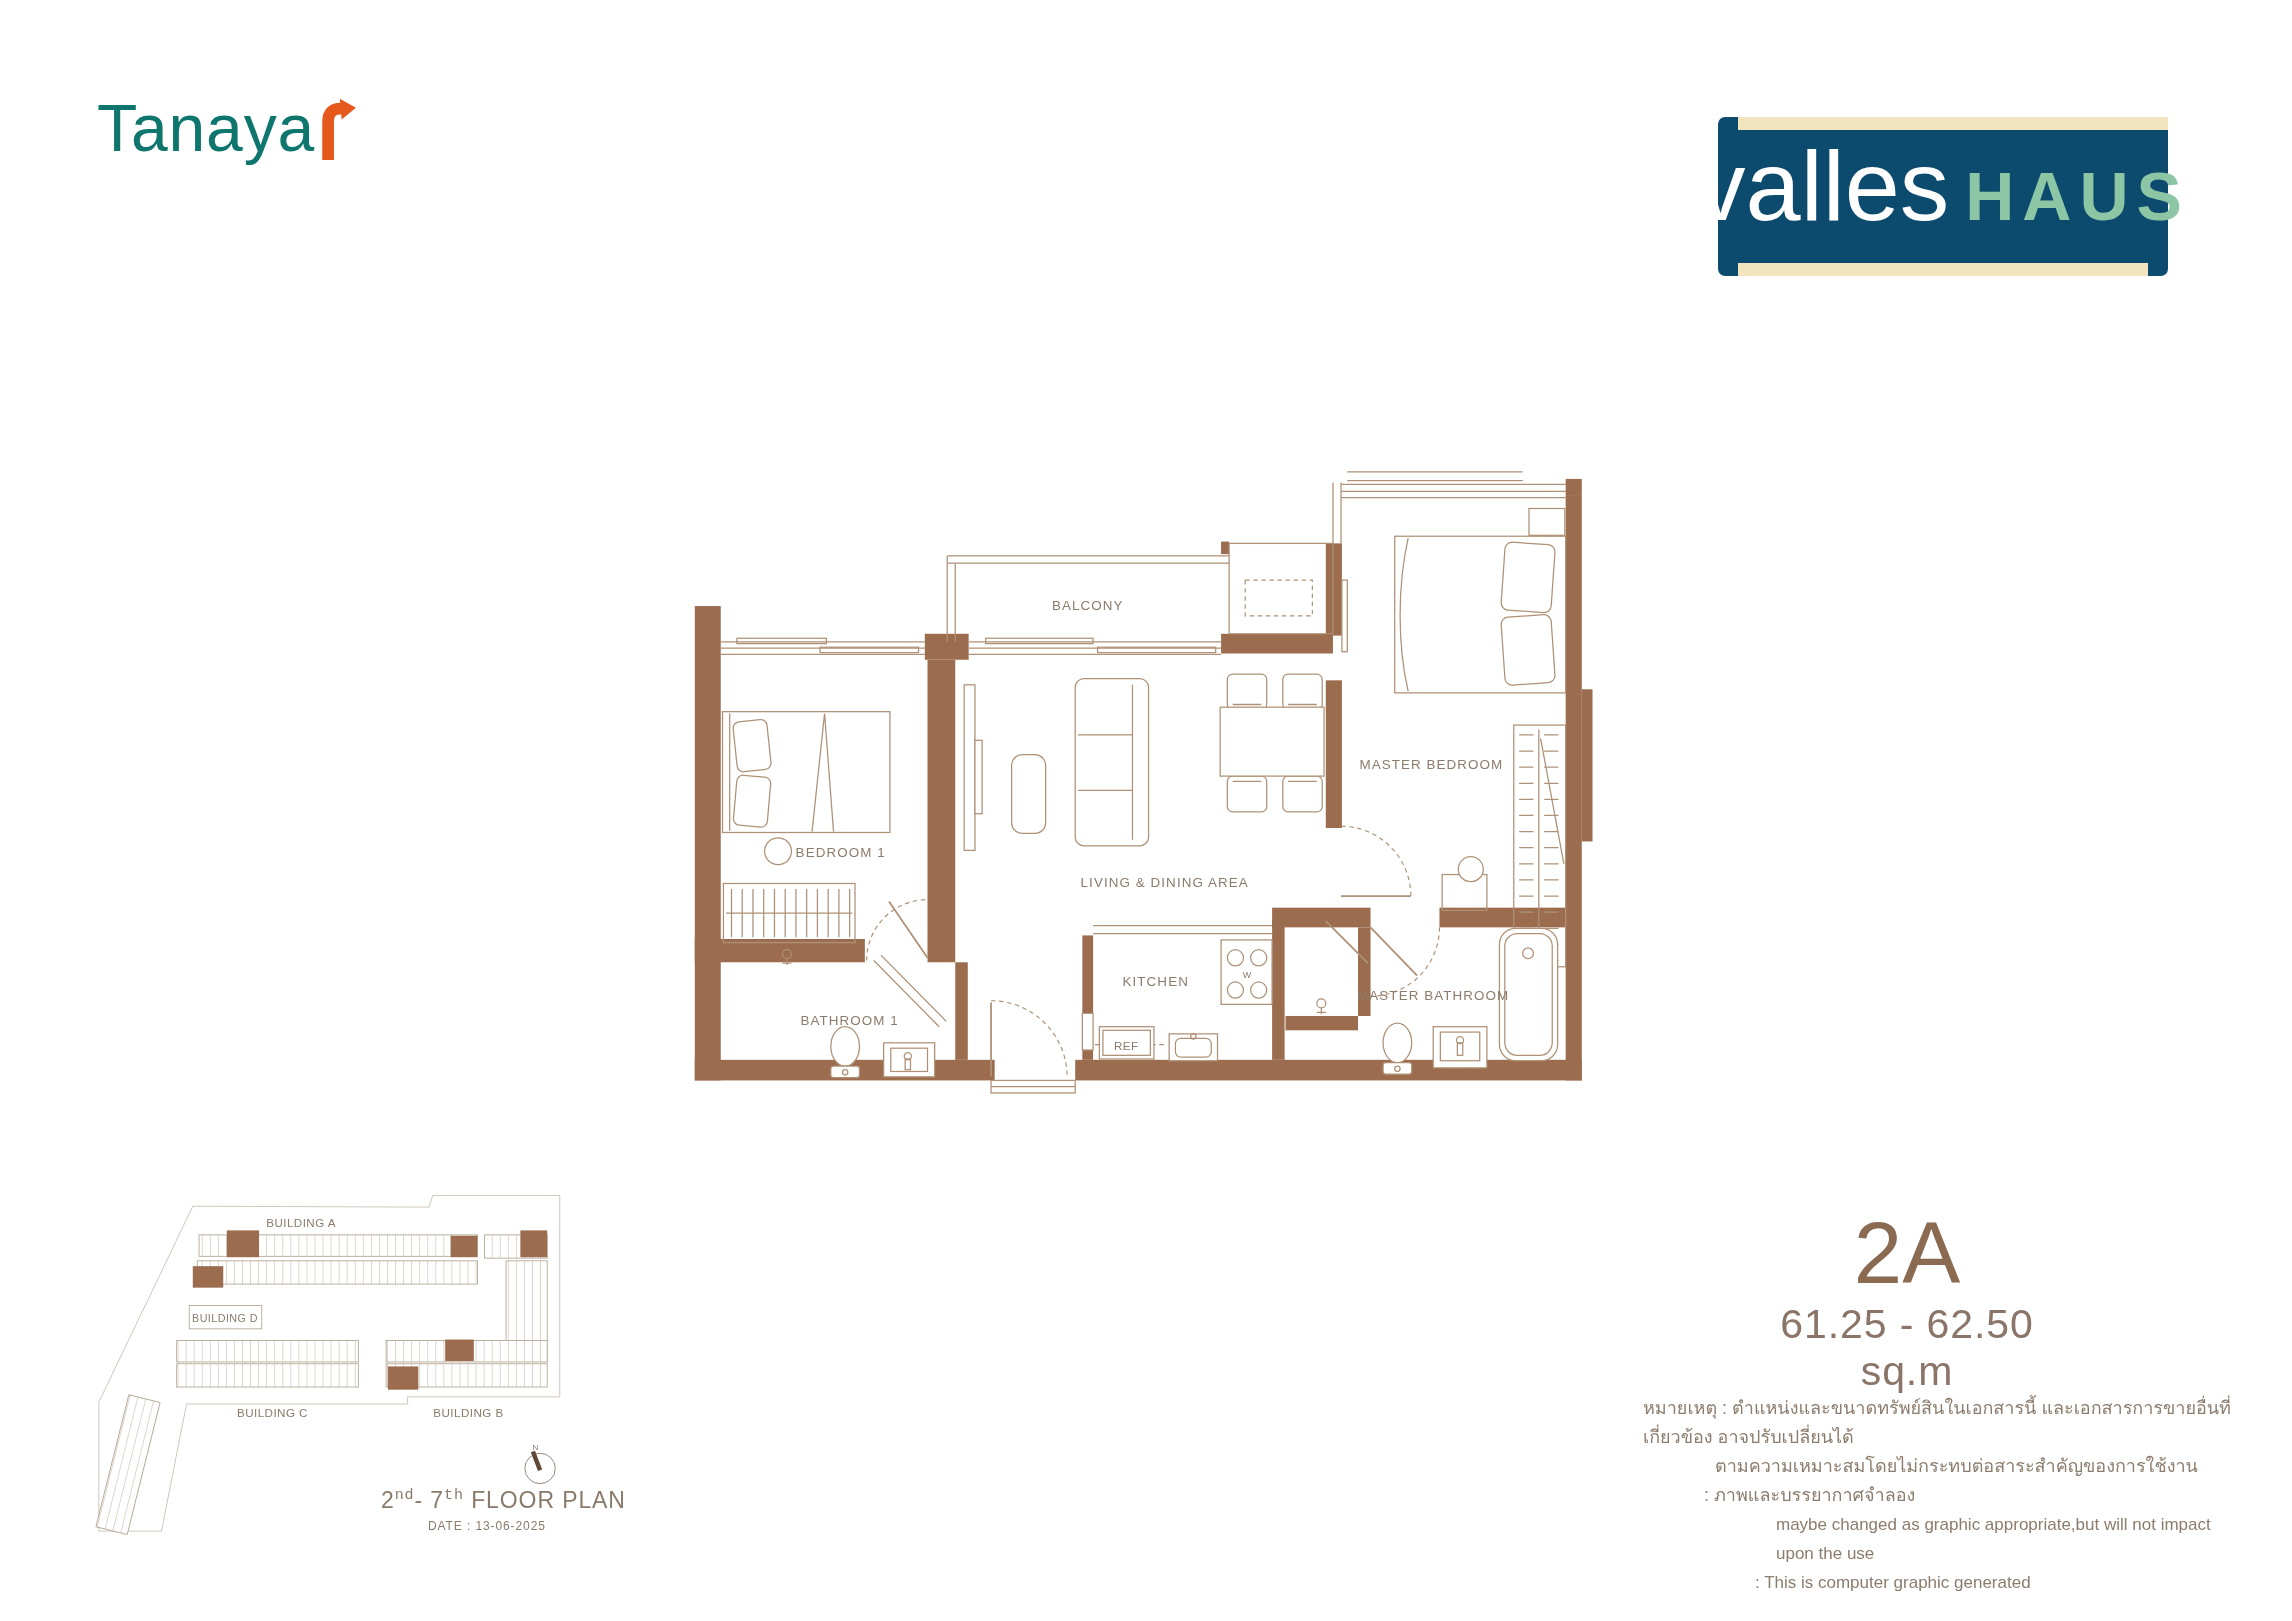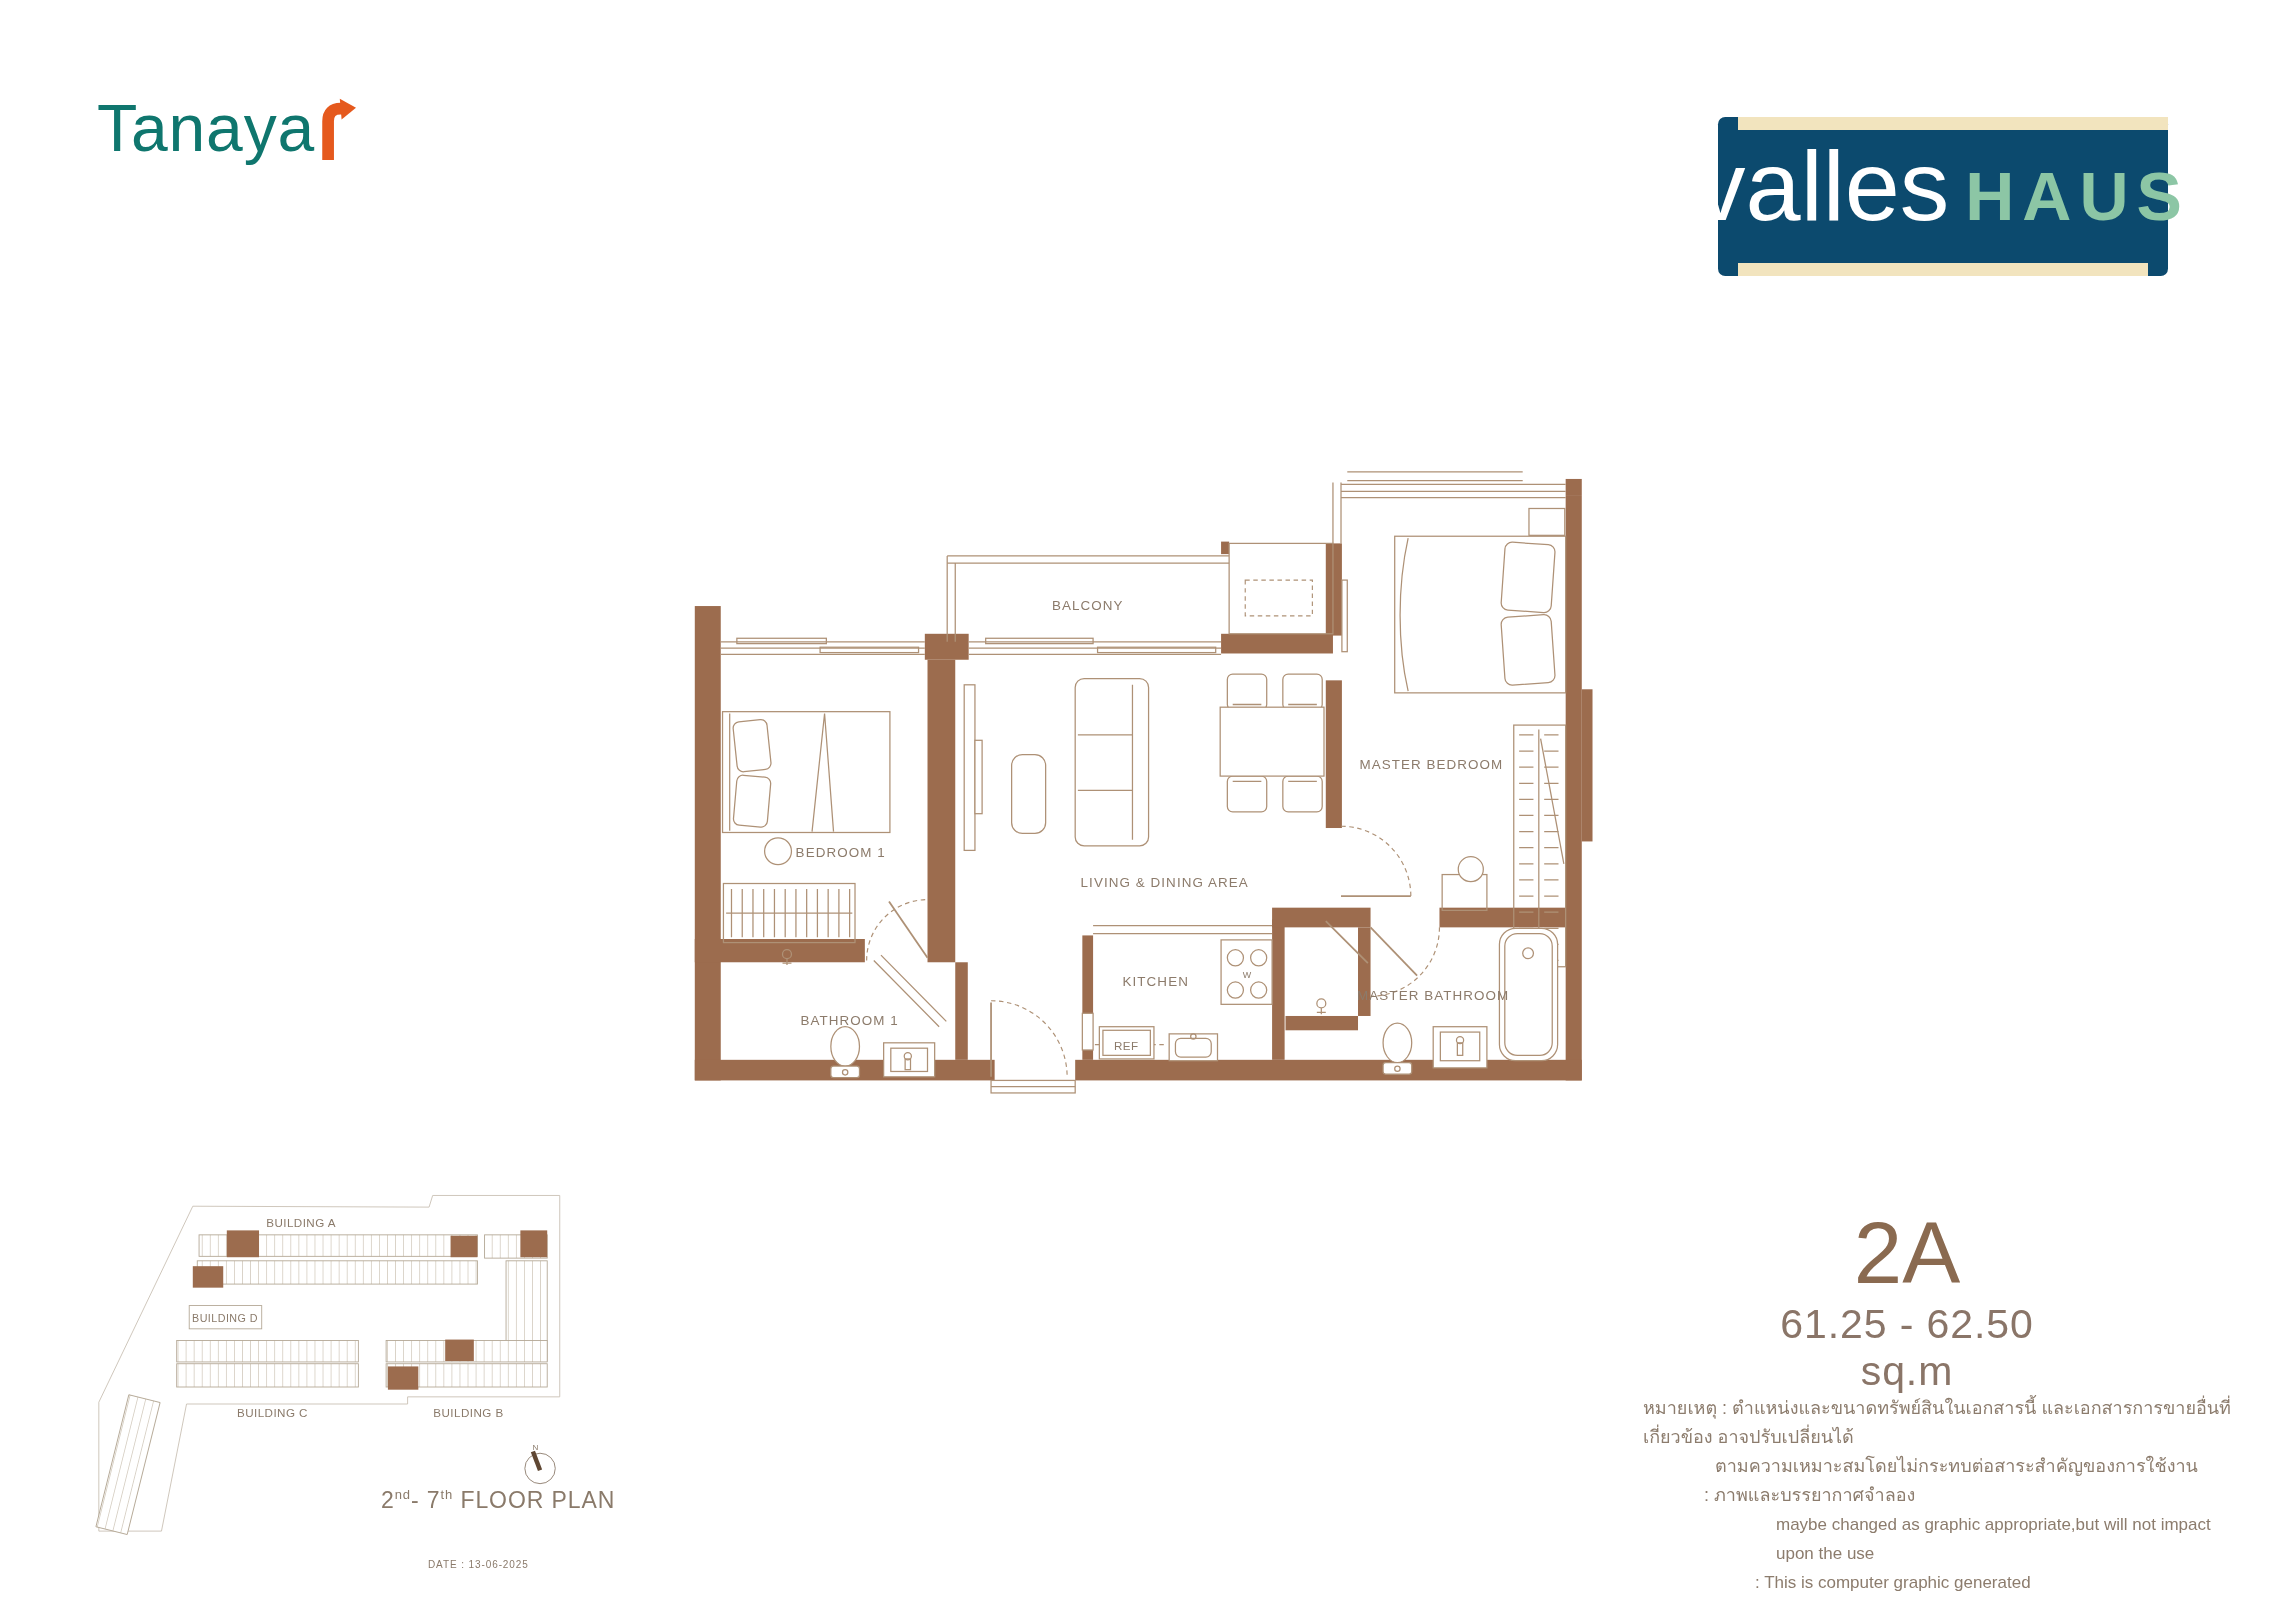--- a/index.html
+++ b/index.html
@@ -28,22 +28,22 @@
   #floor-plan text.small{font-size:13px;letter-spacing:0.5px;}
 
   
   #site-plan{position:absolute;left:85px;top:1191px;width:502px;height:358px;}
   #site-plan text{font-family:"Liberation Sans","DejaVu Sans",sans-serif;fill:#8a7a6a;
                   font-size:13px;letter-spacing:0.5px;}
   #site-plan text.n{font-size:9px;}
   #site-plan text.d{font-size:12px;}
 
   #fp-title{position:absolute;left:381px;top:1487px;font-size:23px;color:#8a7a6a;letter-spacing:0.9px;}
-  #fp-title sup{font-size:13px;}
-  #fp-date{position:absolute;left:428px;top:1519px;font-size:10px;color:#8a7a6a;letter-spacing:0.9px;margin-top:40px;}
+  #fp-title sup{font-size:15px;font-family:Liberation Mono, monospace;}
+  #fp-date{position:absolute;left:428px;top:1519px;font-size:12px;color:#8a7a6a;letter-spacing:0.9px;}
 
   
   #unit-block{position:absolute;left:1755px;top:1207px;width:304px;text-align:center;}
   #unit-type{font-size:87px;line-height:1.05;color:#8a6a50;}
   #unit-area{margin-top:3px;font-size:41px;color:#8a7568;letter-spacing:0.9px;}
 
   
   #remark{position:absolute;left:1643px;top:1394px;width:591px;color:#8c7c6d;}
   #remark .row{position:relative;line-height:29px;font-size:17px;}
   #remark .row.th{font-size:18px;}

